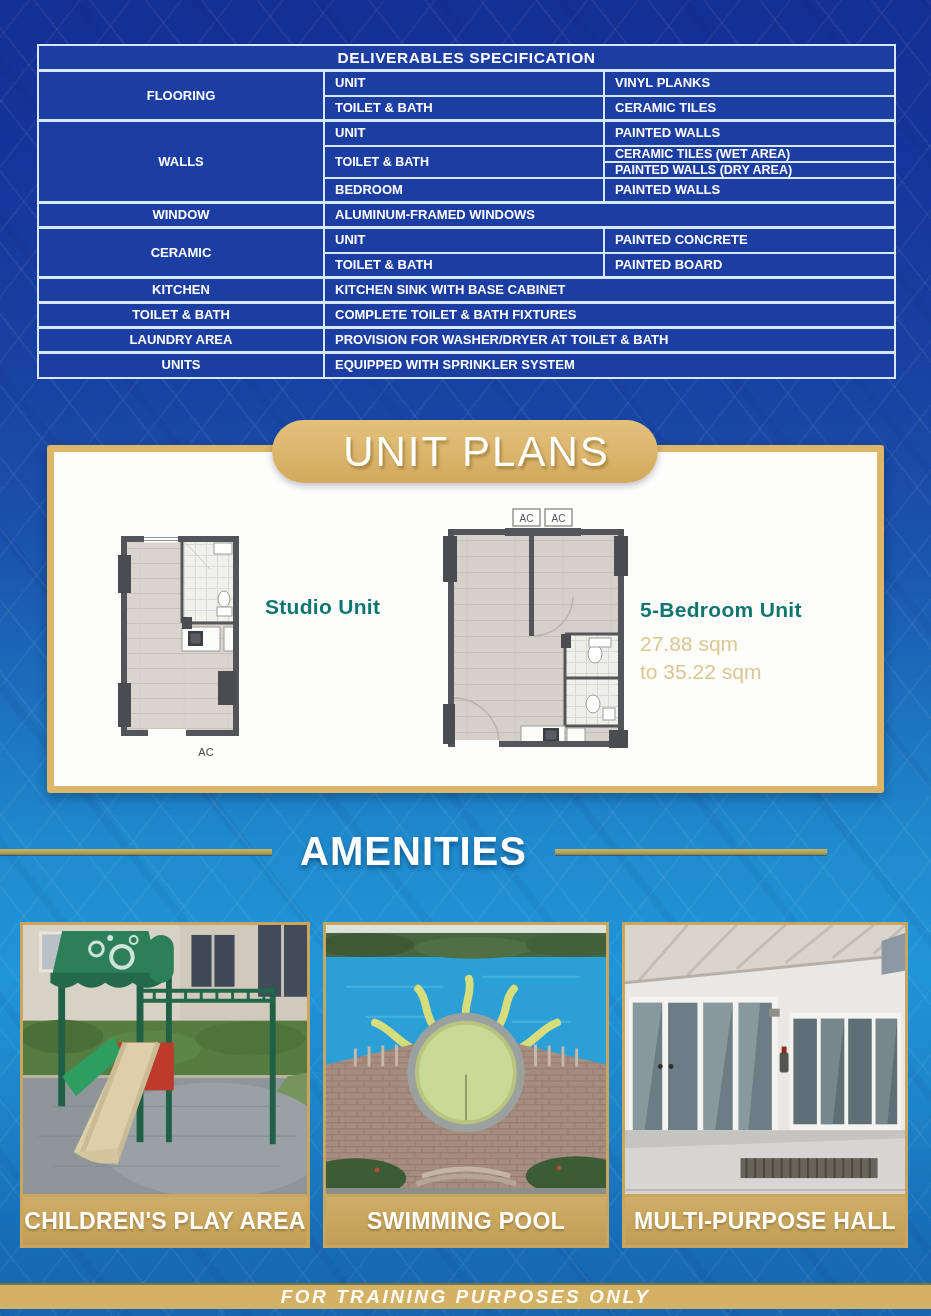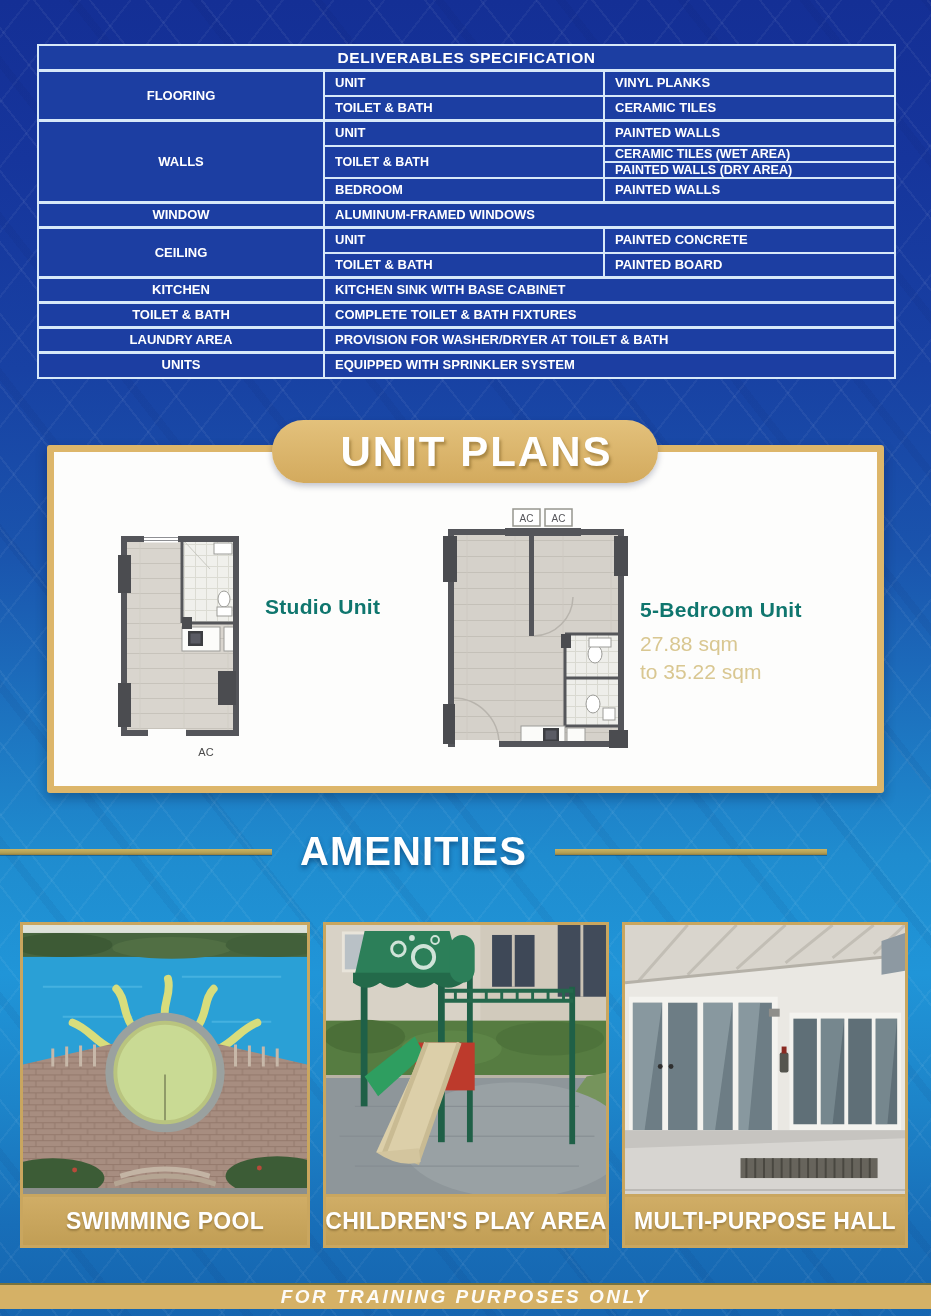--- a/index.html
+++ b/index.html
@@ -25,21 +25,21 @@
   tr.half { height:15px; }
   tr.half td { font-size:12.5px; padding-top:0; padding-bottom:0; }
   tr.grp td { border-top-width:3.5px; }
 
   
   .plans-panel { position:absolute; left:47px; top:445px; width:837px; height:348px; background:#fdfdfc;
     border:7px solid #ddb66a; border-radius:3px; box-shadow:0 5px 12px rgba(0,10,40,0.3); }
   .plans-pill { position:absolute; left:272px; top:420px; width:386px; height:63px; z-index:5;
     background:linear-gradient(180deg,#e3c17c 0%,#d3aa5d 100%); border-radius:32px;
     display:flex; align-items:center; justify-content:center; box-shadow:0 3px 6px rgba(10,20,60,0.25); }
-  .plans-pill span { font-size:42px; font-weight:bold; color:#fff; letter-spacing:2px; text-shadow:2px 3px 3px rgba(120,90,30,0.5);margin-left:23px; }
+  .plans-pill span { font-size:42px; font-weight:normal; color:#fff; letter-spacing:2px; text-shadow:2px 3px 3px rgba(120,90,30,0.5);margin-left:23px; }
   .plan-svg { position:absolute; }
   #studio-plan { left:64px; top:81px; width:124px; height:230px; }
   #onebr-plan  { left:389px; top:56px; width:185px; height:244px; }
   .plan-label { position:absolute; }
   #studio-label { left:211px; top:143px; }
   #onebr-label  { left:586px; top:146px; }
   .plan-name { font-size:21px; font-weight:bold; color:#0f766e; letter-spacing:0.3px; }
   .plan-area { margin-top:8px; font-size:21px; color:#d9c791; line-height:1.35; }
 
   
@@ -105,21 +105,21 @@
       <td class="sub">BEDROOM</td>
       <td class="val">PAINTED WALLS</td>
     </tr>
 
     <tr class="r grp">
       <td class="cat">WINDOW</td>
       <td class="sub" colspan="2">ALUMINUM-FRAMED WINDOWS</td>
     </tr>
 
     <tr class="r grp">
-      <td class="cat" rowspan="2">CEILING</td>
+      <td class="cat" rowspan="2">CERAMIC</td>
       <td class="sub">UNIT</td>
       <td class="val">PAINTED CONCRETE</td>
     </tr>
     <tr class="r">
       <td class="sub">TOILET &amp; BATH</td>
       <td class="val">PAINTED BOARD</td>
     </tr>
 
     <tr class="r grp">
       <td class="cat">KITCHEN</td>
@@ -236,20 +236,68 @@
   <div class="amenities-header">
     <div class="line"></div>
     <div class="amenities-title">AMENITIES</div>
     <div class="line"></div>
   </div>
 
   <div class="amenities-grid">
 
     <div class="photo-card">
       <div class="photo-area">
+        <svg viewBox="0 0 290 270" preserveAspectRatio="none">
+          <rect width="290" height="270" fill="#d8d2c6"></rect>
+          <rect x="18" y="8" width="60" height="38" fill="#b9c1c6" stroke="#e8e4da" stroke-width="3"></rect>
+          <path d="M48 8V46" stroke="#e8e4da" stroke-width="2"></path>
+          <rect x="160" y="0" width="130" height="118" fill="#d1cabc"></rect>
+          <rect x="172" y="10" width="44" height="52" fill="#3e4857"></rect>
+          <path d="M194 10V62" stroke="#c9c2b4" stroke-width="3"></path>
+          <rect x="240" y="0" width="50" height="72" fill="#414b5a"></rect>
+          <path d="M265 0V72" stroke="#c9c2b4" stroke-width="3"></path>
+          <rect x="160" y="118" width="130" height="10" fill="#c4bcae"></rect>
+          <rect x="0" y="96" width="290" height="62" fill="#567c41"></rect>
+          <ellipse cx="40" cy="112" rx="42" ry="17" fill="#4b6f38"></ellipse>
+          <ellipse cx="130" cy="124" rx="52" ry="18" fill="#5d8547"></ellipse>
+          <ellipse cx="232" cy="114" rx="56" ry="17" fill="#4e733b"></ellipse>
+          <rect x="0" y="152" width="290" height="118" fill="#8e969a"></rect>
+          <path d="M0 152H290" stroke="#b9b3a6" stroke-width="3"></path>
+          <polygon points="270,152 290,148 290,212 258,168" fill="#76945c"></polygon>
+          <ellipse cx="195" cy="216" rx="118" ry="58" fill="#99a1a4"></ellipse>
+          <path d="M30 182L262 182M14 212L278 212M30 242L262 242" stroke="#848c90" stroke-width="1"></path>
+          <g fill="#1f6047">
+            <rect x="36" y="50" width="7" height="132"></rect>
+            <rect x="116" y="50" width="7" height="168"></rect>
+            <rect x="146" y="28" width="6" height="190"></rect>
+            <rect x="252" y="62" width="6" height="158"></rect>
+          </g>
+          <polygon points="40,6 128,6 142,58 28,58" fill="#2c7f59"></polygon>
+          <path d="M28 58q14 10 28 0q14 10 28 0q14 10 28 0q14 10 30 0l0 -10l-114 0z" fill="#236a4a"></path>
+          <circle cx="75" cy="24" r="7" fill="none" stroke="#cfe3d8" stroke-width="3"></circle>
+          <circle cx="101" cy="32" r="11" fill="none" stroke="#cfe3d8" stroke-width="4"></circle>
+          <circle cx="89" cy="13" r="3" fill="#cfe3d8"></circle>
+          <circle cx="113" cy="15" r="4" fill="none" stroke="#cfe3d8" stroke-width="2"></circle>
+          <rect x="128" y="10" width="26" height="48" rx="13" fill="#2c7f59"></rect>
+          <path d="M122 66H256M122 76H256" stroke="#24684c" stroke-width="4"></path>
+          <path d="M134 66V76M150 66V76M166 66V76M182 66V76M198 66V76M214 66V76M230 66V76M246 66V76" stroke="#24684c" stroke-width="3"></path>
+          <rect x="92" y="118" width="62" height="48" fill="#bd3a2c"></rect>
+          <polygon points="92,112 40,152 54,172 102,130" fill="#2e9e60"></polygon>
+          <polygon points="104,118 138,118 96,238 52,228" fill="#dccfa9"></polygon>
+          <path d="M104 118L60 230M138 118L94 240" stroke="#c9bb93" stroke-width="5" fill="none"></path>
+          <path d="M52 228q24 16 46 10l-2 -14z" fill="#d3c59e"></path>
+        </svg>
+      </div>
+      <div class="photo-caption">
+        <span>CHILDREN'S PLAY AREA</span>
+      </div>
+    </div>
+
+    <div class="photo-card">
+      <div class="photo-area">
         <svg viewBox="0 0 286 270" preserveAspectRatio="none">
           <defs>
             <pattern id="brk" width="26" height="12" patternUnits="userSpaceOnUse">
               <rect width="26" height="12" fill="#a78d80"></rect>
               <path d="M0 0.5H26M13 0V6M0 6.5H26M6 6V12M20 6V12" stroke="#94796c" stroke-width="1"></path>
             </pattern>
           </defs>
           <rect width="286" height="270" fill="#2aa0d6"></rect>
           <rect x="0" y="0" width="286" height="10" fill="#dde2da"></rect>
           <rect x="0" y="8" width="286" height="24" fill="#47653e"></rect>
@@ -286,68 +334,20 @@
           <rect x="0" y="264" width="286" height="6" fill="#8b8f8c"></rect>
         </svg>
       </div>
       <div class="photo-caption">
         <span>SWIMMING POOL</span>
       </div>
     </div>
 
     <div class="photo-card">
       <div class="photo-area">
-        <svg viewBox="0 0 290 270" preserveAspectRatio="none">
-          <rect width="290" height="270" fill="#d8d2c6"></rect>
-          <rect x="18" y="8" width="60" height="38" fill="#b9c1c6" stroke="#e8e4da" stroke-width="3"></rect>
-          <path d="M48 8V46" stroke="#e8e4da" stroke-width="2"></path>
-          <rect x="160" y="0" width="130" height="118" fill="#d1cabc"></rect>
-          <rect x="172" y="10" width="44" height="52" fill="#3e4857"></rect>
-          <path d="M194 10V62" stroke="#c9c2b4" stroke-width="3"></path>
-          <rect x="240" y="0" width="50" height="72" fill="#414b5a"></rect>
-          <path d="M265 0V72" stroke="#c9c2b4" stroke-width="3"></path>
-          <rect x="160" y="118" width="130" height="10" fill="#c4bcae"></rect>
-          <rect x="0" y="96" width="290" height="62" fill="#567c41"></rect>
-          <ellipse cx="40" cy="112" rx="42" ry="17" fill="#4b6f38"></ellipse>
-          <ellipse cx="130" cy="124" rx="52" ry="18" fill="#5d8547"></ellipse>
-          <ellipse cx="232" cy="114" rx="56" ry="17" fill="#4e733b"></ellipse>
-          <rect x="0" y="152" width="290" height="118" fill="#8e969a"></rect>
-          <path d="M0 152H290" stroke="#b9b3a6" stroke-width="3"></path>
-          <polygon points="270,152 290,148 290,212 258,168" fill="#76945c"></polygon>
-          <ellipse cx="195" cy="216" rx="118" ry="58" fill="#99a1a4"></ellipse>
-          <path d="M30 182L262 182M14 212L278 212M30 242L262 242" stroke="#848c90" stroke-width="1"></path>
-          <g fill="#1f6047">
-            <rect x="36" y="50" width="7" height="132"></rect>
-            <rect x="116" y="50" width="7" height="168"></rect>
-            <rect x="146" y="28" width="6" height="190"></rect>
-            <rect x="252" y="62" width="6" height="158"></rect>
-          </g>
-          <polygon points="40,6 128,6 142,58 28,58" fill="#2c7f59"></polygon>
-          <path d="M28 58q14 10 28 0q14 10 28 0q14 10 28 0q14 10 30 0l0 -10l-114 0z" fill="#236a4a"></path>
-          <circle cx="75" cy="24" r="7" fill="none" stroke="#cfe3d8" stroke-width="3"></circle>
-          <circle cx="101" cy="32" r="11" fill="none" stroke="#cfe3d8" stroke-width="4"></circle>
-          <circle cx="89" cy="13" r="3" fill="#cfe3d8"></circle>
-          <circle cx="113" cy="15" r="4" fill="none" stroke="#cfe3d8" stroke-width="2"></circle>
-          <rect x="128" y="10" width="26" height="48" rx="13" fill="#2c7f59"></rect>
-          <path d="M122 66H256M122 76H256" stroke="#24684c" stroke-width="4"></path>
-          <path d="M134 66V76M150 66V76M166 66V76M182 66V76M198 66V76M214 66V76M230 66V76M246 66V76" stroke="#24684c" stroke-width="3"></path>
-          <rect x="92" y="118" width="62" height="48" fill="#bd3a2c"></rect>
-          <polygon points="92,112 40,152 54,172 102,130" fill="#2e9e60"></polygon>
-          <polygon points="104,118 138,118 96,238 52,228" fill="#dccfa9"></polygon>
-          <path d="M104 118L60 230M138 118L94 240" stroke="#c9bb93" stroke-width="5" fill="none"></path>
-          <path d="M52 228q24 16 46 10l-2 -14z" fill="#d3c59e"></path>
-        </svg>
-      </div>
-      <div class="photo-caption">
-        <span>CHILDREN'S PLAY AREA</span>
-      </div>
-    </div>
-
-    <div class="photo-card">
-      <div class="photo-area">
         <svg viewBox="0 0 286 270" preserveAspectRatio="none">
           <rect width="286" height="270" fill="#eae8e3"></rect>
           <polygon points="0,0 286,0 286,30 0,58" fill="#d9d5cd"></polygon>
           <g stroke="#c2beb5" stroke-width="3">
             <path d="M14 56L64 0M64 50L114 0M114 44L164 0M164 38L212 0M212 33L254 0M254 29L286 0"></path>
           </g>
           <path d="M0 58L286 30" stroke="#b5b1a8" stroke-width="3"></path>
           <polygon points="262,16 286,8 286,46 262,50" fill="#8d99a2"></polygon>
           <rect x="4" y="72" width="152" height="140" fill="#f4f3ef"></rect>
           <g fill="#6d7d85">

